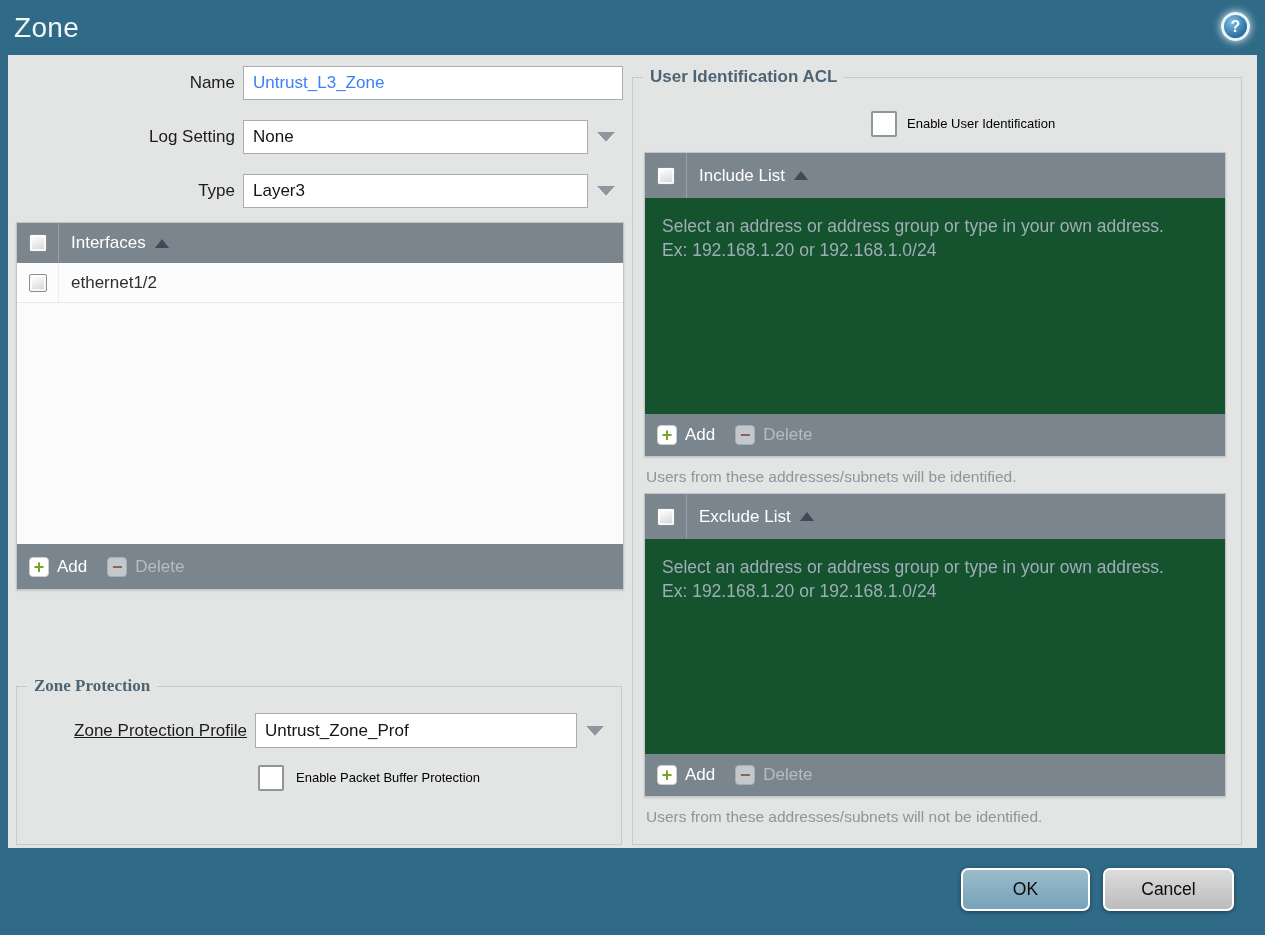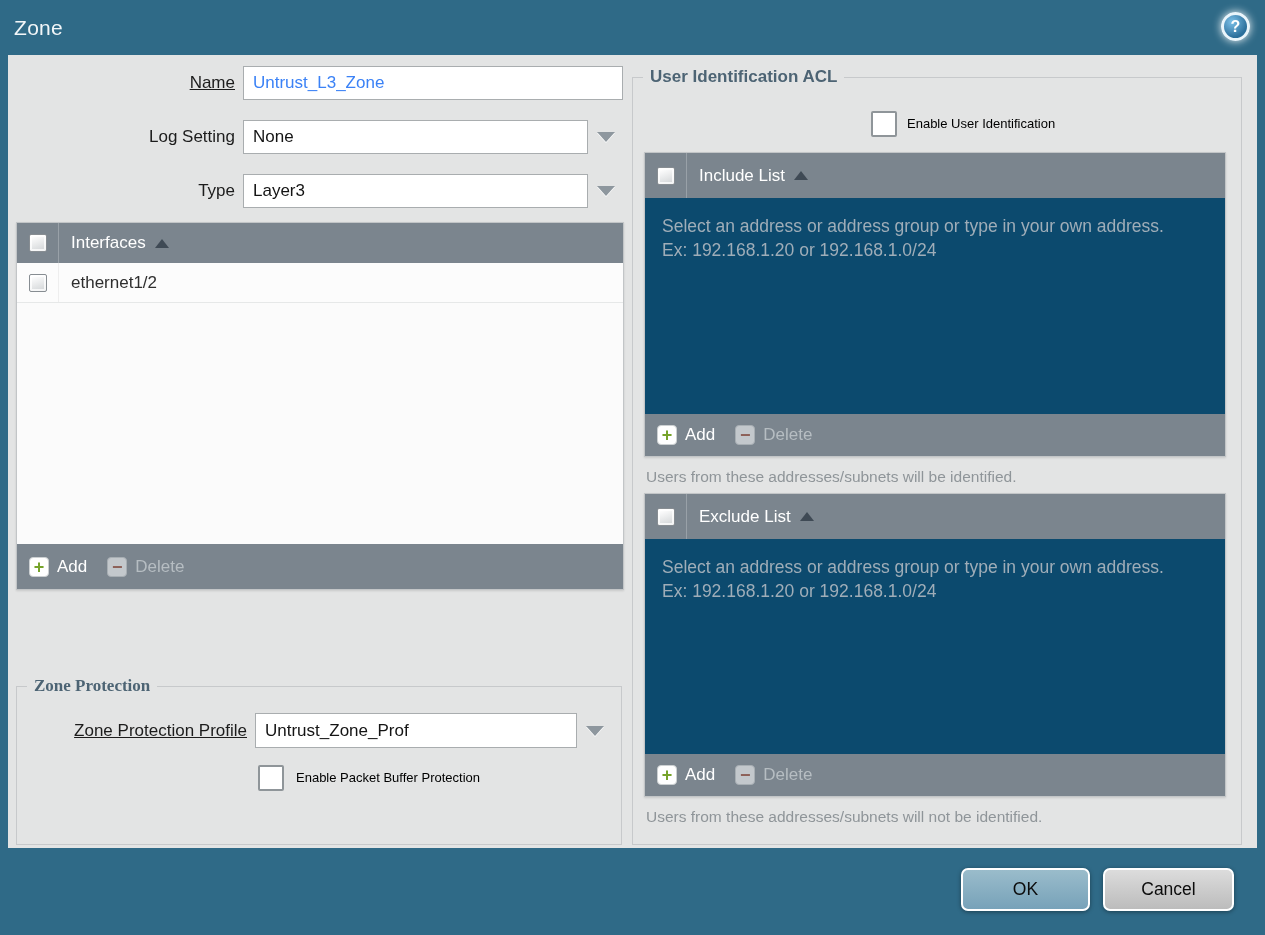--- a/index.html
+++ b/index.html
@@ -1,21 +1,21 @@
 <!DOCTYPE html>
 <html><head>
 <meta charset="utf-8">
 <style>
   * { margin:0; padding:0; box-sizing:border-box; }
   body { font-family:"Liberation Sans", sans-serif; }
   .stage { position:relative; width:1265px; height:935px; background:#2f6a87; overflow:hidden; }
 
   
   .titlebar { position:absolute; left:0; top:0; width:100%; height:55px; display:flex; align-items:center; padding:0 14px; }
-  .title { color:#f2f6f8; font-size:21px; letter-spacing:.3px; }
+  .title { color:#f2f6f8; font-size:28px; letter-spacing:.3px; }
   .help { position:absolute; right:15px; top:12px; width:29px; height:29px; border-radius:50%;
           background:radial-gradient(circle at 35% 30%, #7cc0e8, #2b6f9b 70%);
           border:3px solid #eaf5fb; box-shadow:0 0 9px rgba(255,255,255,.95);
           display:flex; align-items:center; justify-content:center;
           color:#fff; font-weight:bold; font-size:16px; cursor:pointer; }
 
   
   .panel { position:absolute; left:8px; top:55px; width:1249px; height:793px; background:#e3e4e4; }
 
   
@@ -39,21 +39,21 @@
             border-right:1px solid #99a1a8; flex:none; }
   .cb3d { width:18px; height:18px; border:1px solid #878d92; border-radius:2px;
           background:linear-gradient(160deg, #ffffff 10%, #d2d5d7 95%);
           box-shadow:inset 0 0 0 2px rgba(255,255,255,.75); cursor:pointer; }
   .hlabel { margin-left:12px; font-size:17px; }
   .grid-row { height:40px; background:#fcfcfc; border-bottom:1px solid #e6e8e8; display:flex; align-items:center;
               font-size:17px; color:#2f2f2f; flex:none; cursor:default; }
   .grid-row .cbcell { border-right:1px solid #eeeeee; }
   .grid-row .rlabel { margin-left:12px; }
   .grid-body { flex:1; background:#fbfbfb; }
-  .grid-body.listarea { background:#0c4a6e; }
+  .grid-body.listarea { background:#14532d; }
   .ph { padding:16px 40px 0 17px; color:#9fadb8; font-size:17.5px; line-height:1.38; }
   .grid-foot { height:45px; background:#7b858e; display:flex; align-items:center; gap:20px; padding:0 12px; flex:none; }
   .grid-foot.short { height:42px; }
   .tool { display:flex; align-items:center; gap:8px; font-size:17px; color:#fff; cursor:pointer; }
   .tool.disabled { color:#b6bdc2; cursor:default; }
   .sq-icon { width:20px; height:20px; border-radius:4px; background:#fff; border:1px solid #ccd0d2;
              display:flex; align-items:center; justify-content:center; font-weight:bold; font-size:18px; line-height:1; }
   .sq-icon.plus { color:#76a32a; }
   .sq-icon.minus { color:#9c442c; opacity:.55; }
 
@@ -82,21 +82,21 @@
 
   <div class="titlebar">
     <span class="title">Zone</span>
   </div>
   <div class="help">
     <span>?</span>
   </div>
 
   <div class="panel"></div>
 
-  <div class="flabel" style="left:60px; top:66px;text-decoration:underline;">Name</div>
+  <div class="flabel" style="left:60px; top:66px;">Name</div>
   <input class="tfield" style="left: 243px; top: 66px; width: 380px;" value="Untrust_L3_Zone">
 
   <div class="flabel" style="left:60px; top:120px;">Log Setting</div>
   <div class="dfield" style="left:243px; top:120px; width:345px;">None</div>
   <div class="dbtn" style="left:588px; top:120px;">
     <span class="tri-down"></span>
   </div>
 
   <div class="flabel" style="left:60px; top:174px;">Type</div>
   <div class="dfield" style="left:243px; top:174px; width:345px;">Layer3</div>

